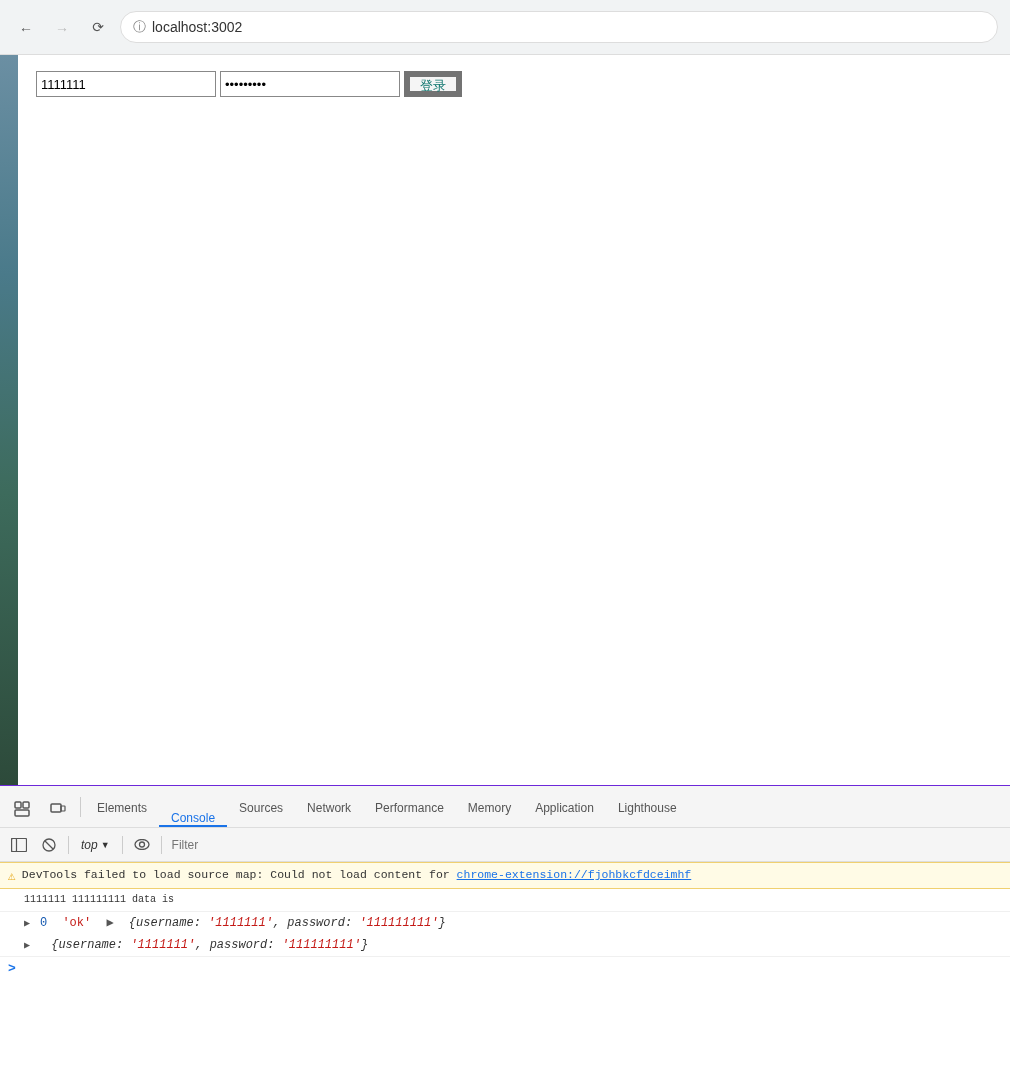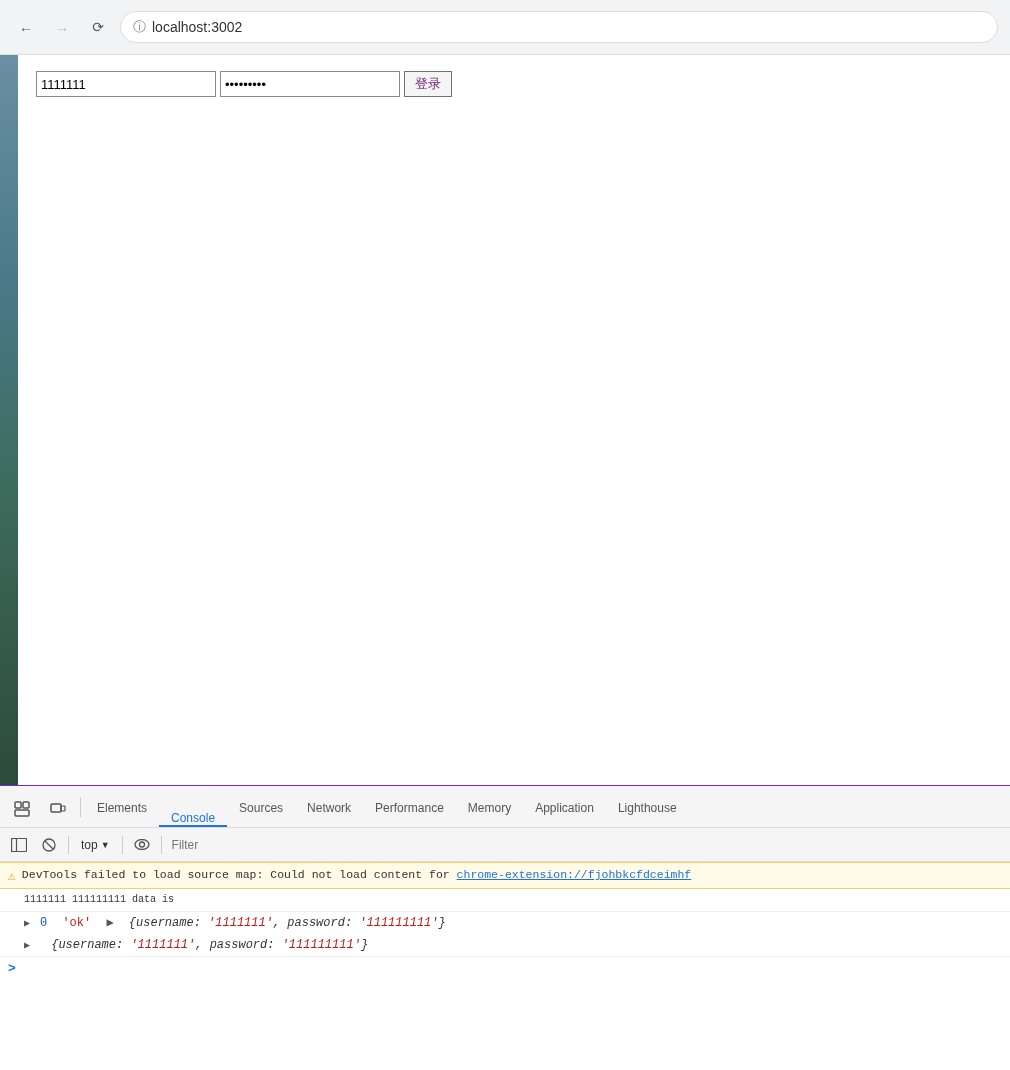--- a/index.html
+++ b/index.html
@@ -71,25 +71,25 @@
       border: 1px solid #888;
       padding: 0 4px;
       font-size: 13px;
       outline: none;
     }
     .username-input { width: 180px; }
     .password-input { width: 180px; }
     .login-btn {
       height: 26px;
       padding: 0 10px;
-      border: 1px solid #737373;
+      border: 6px solid #737373;
       background: #f5f5f5;
       cursor: pointer;
       font-size: 13px;
-      color: #701a75;
+      color: #0f766e;
     }
 
     
     .devtools {
       position: absolute;
       bottom: 0;
       left: 0; right: 0;
       height: 285px;
       background: #404040;
       border-top: 1px solid #6d28d9;
@@ -168,20 +168,21 @@
       display: flex;
       align-items: center;
       gap: 3px;
       padding: 2px 6px;
       border: none;
       background: transparent;
       cursor: pointer;
       font-size: 12px;
       color: #333;
       border-radius: 3px;
+      font-style: italic;
     }
     .filter-input {
       flex: 1;
       height: 22px;
       border: none;
       background: transparent;
       font-size: 12px;
       color: #333;
       outline: none;
       padding: 0 4px;

